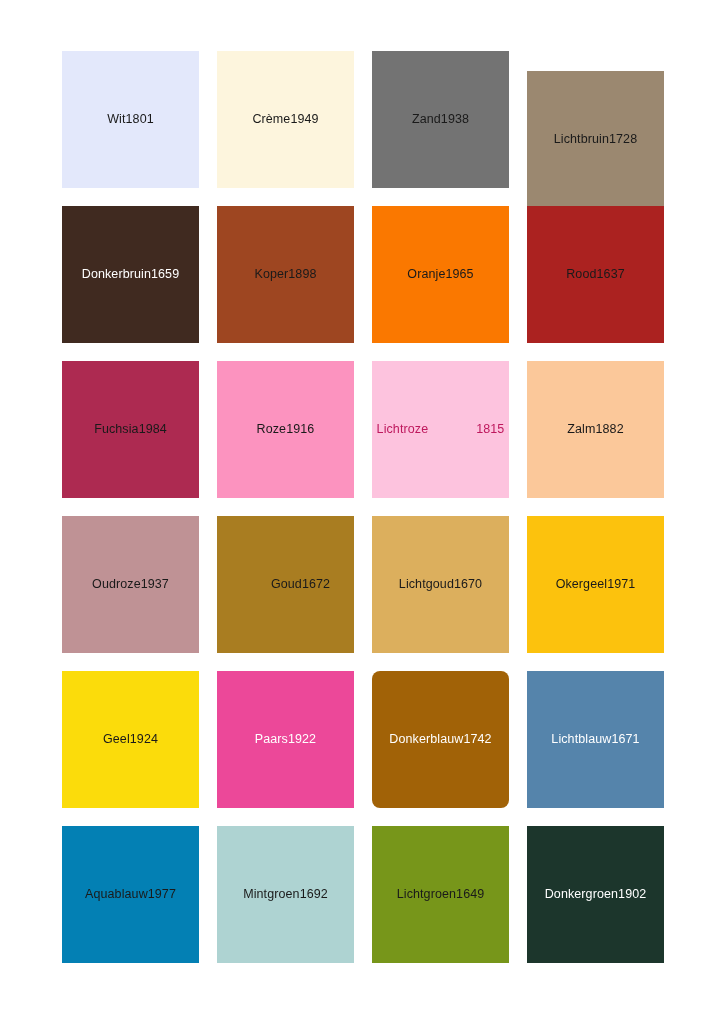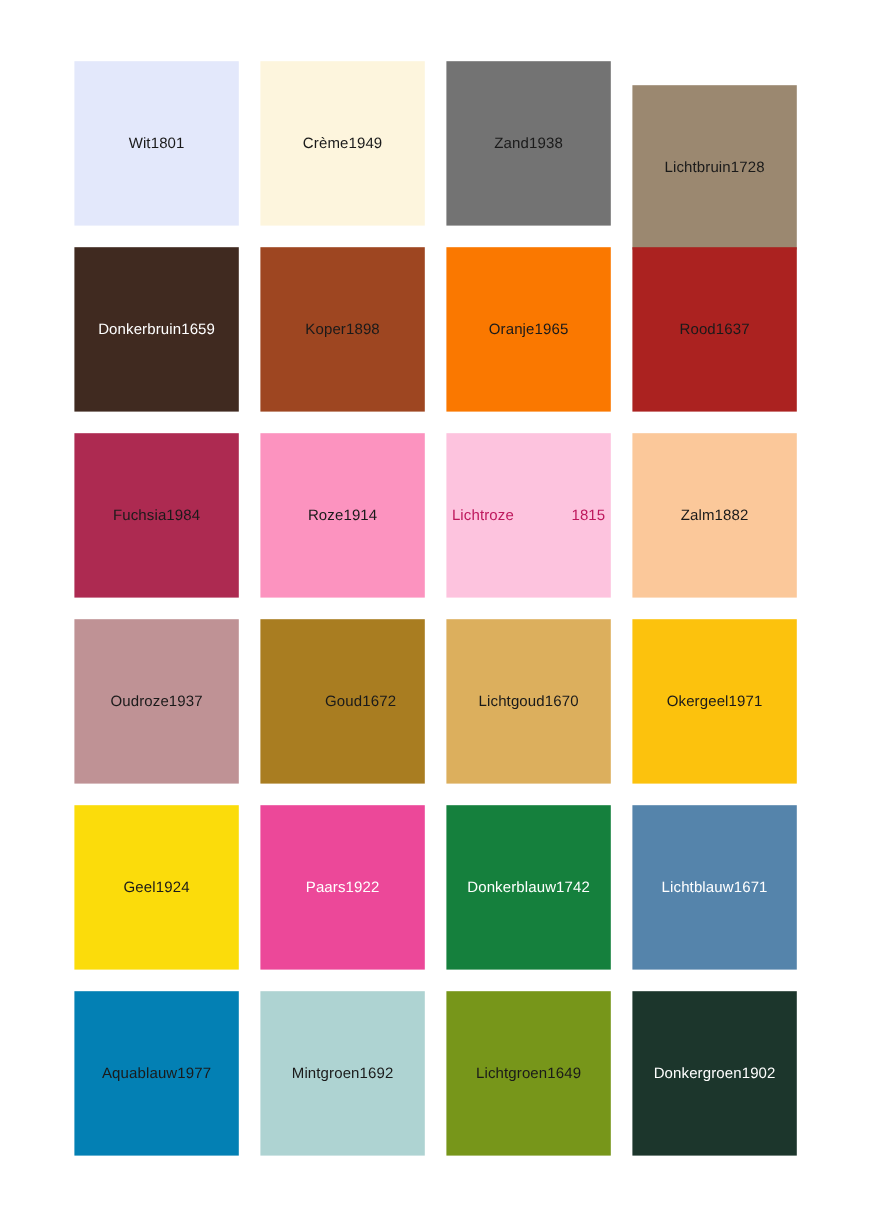--- a/index.html
+++ b/index.html
@@ -86,21 +86,21 @@
     <div class="swatch" style="background: rgb(171, 34, 32); color: rgb(26, 26, 26);">
       <div class="swatch-name">Rood</div>
       <div class="swatch-code">1637</div>
     </div>
     <div class="swatch" style="background: rgb(173, 42, 81); color: rgb(26, 26, 26);">
       <div class="swatch-name">Fuchsia</div>
       <div class="swatch-code">1984</div>
     </div>
     <div class="swatch" style="background: rgb(252, 147, 191); color: rgb(26, 26, 26);">
       <div class="swatch-name">Roze</div>
-      <div class="swatch-code">1914</div>
+      <div class="swatch-code">1916</div>
     </div>
     <div class="swatch" style="background: rgb(253, 195, 222); color: #be185d; gap: 48px;">
       <div class="swatch-name">Lichtroze</div>
       <div class="swatch-code">1815</div>
     </div>
     <div class="swatch" style="background: rgb(251, 200, 154); color: rgb(26, 26, 26);">
       <div class="swatch-name">Zalm</div>
       <div class="swatch-code">1882</div>
     </div>
     <div class="swatch" style="background: rgb(191, 146, 149); color: rgb(26, 26, 26);">
@@ -120,21 +120,21 @@
       <div class="swatch-code">1971</div>
     </div>
     <div class="swatch" style="background: rgb(251, 220, 11); color: rgb(26, 26, 26);">
       <div class="swatch-name">Geel</div>
       <div class="swatch-code">1924</div>
     </div>
     <div class="swatch" style="background: #ec4899; color: rgb(255, 255, 255);">
       <div class="swatch-name">Paars</div>
       <div class="swatch-code">1922</div>
     </div>
-    <div class="swatch" style="background: #15803d; color: rgb(255, 255, 255);">
+    <div class="swatch" style="background: #a16207; color: rgb(255, 255, 255); border-radius: 8px;">
       <div class="swatch-name">Donkerblauw</div>
       <div class="swatch-code">1742</div>
     </div>
     <div class="swatch" style="background: rgb(85, 132, 171); color: rgb(255, 255, 255);">
       <div class="swatch-name">Lichtblauw</div>
       <div class="swatch-code">1671</div>
     </div>
     <div class="swatch" style="background: rgb(3, 128, 180); color: rgb(26, 26, 26);">
       <div class="swatch-name">Aquablauw</div>
       <div class="swatch-code">1977</div>

